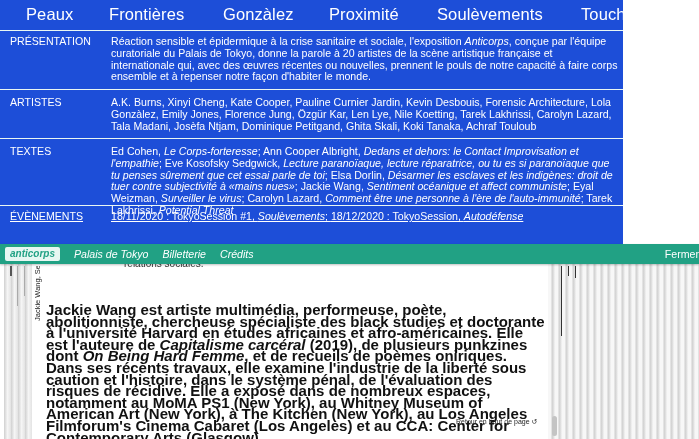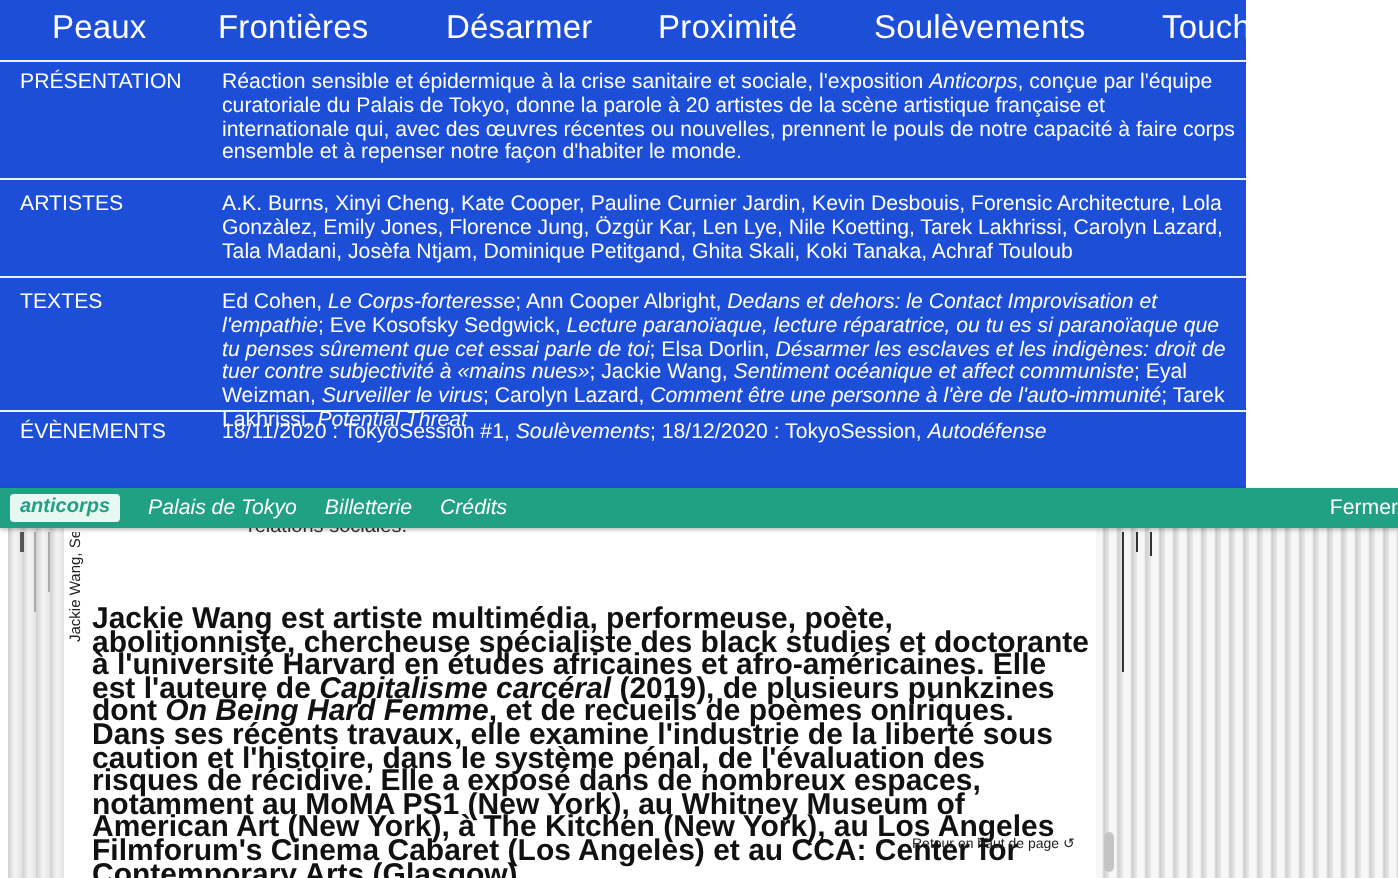--- a/index.html
+++ b/index.html
@@ -25,21 +25,21 @@
     .info-row {
       display: flex; border-bottom: 1.5px solid #e9f7f3; padding: 5px 0 6px 4px;
       font-size: 10.6px; line-height: 11.8px;
     }
     .info-row .label { width: 107px; padding-left: 6px; flex: none; }
     .info-row .content { flex: 1; padding-right: 4px; }
     .info-row .content i { font-style: italic; }
     .row-presentation { height: 59px; }
     .row-artistes { height: 49px; padding-top: 7px; }
     .row-textes { height: 67px; padding-top: 7px; }
-    .row-evenements { height: 25px; padding-top: 5px; border-bottom: none; }
+    .row-evenements { height: 25px; padding-top: 5px; border-bottom: none; text-decoration: underline; }
 
     .bottombar {
       position: absolute; left: 0; top: 244px; width: 699px; height: 20px;
       background: #21a184; z-index: 6; display: flex; align-items: center;
       box-shadow: 0 1px 2px rgba(0,0,0,0.25);
     }
     .logo-badge {
       margin-left: 5px; background: #e7f7f2; color: #21a184; font-weight: bold; font-style: italic;
       font-size: 10px; padding: 1px 5px 2px 5px; border-radius: 2px;
     }
@@ -82,21 +82,21 @@
       background: #c4c4c4; border-radius: 3px;
     }
   </style>
 </head>
 <body>
 
 <div class="overlay">
   <div class="topnav">
     <span class="nav-item" style="left:26px">Peaux</span>
     <span class="nav-item" style="left:109px">Frontières</span>
-    <span class="nav-item" style="left:223px">Désarmer</span>
+    <span class="nav-item" style="left:223px">Gonzàlez</span>
     <span class="nav-item" style="left:329px">Proximité</span>
     <span class="nav-item" style="left:437px">Soulèvements</span>
     <span class="nav-item" style="left:581px">Toucher</span>
     <span class="lang">
       <span class="fr">FR</span>
       <span class="en">EN</span>
     </span>
   </div>
 
   <div class="info-row row-presentation">

